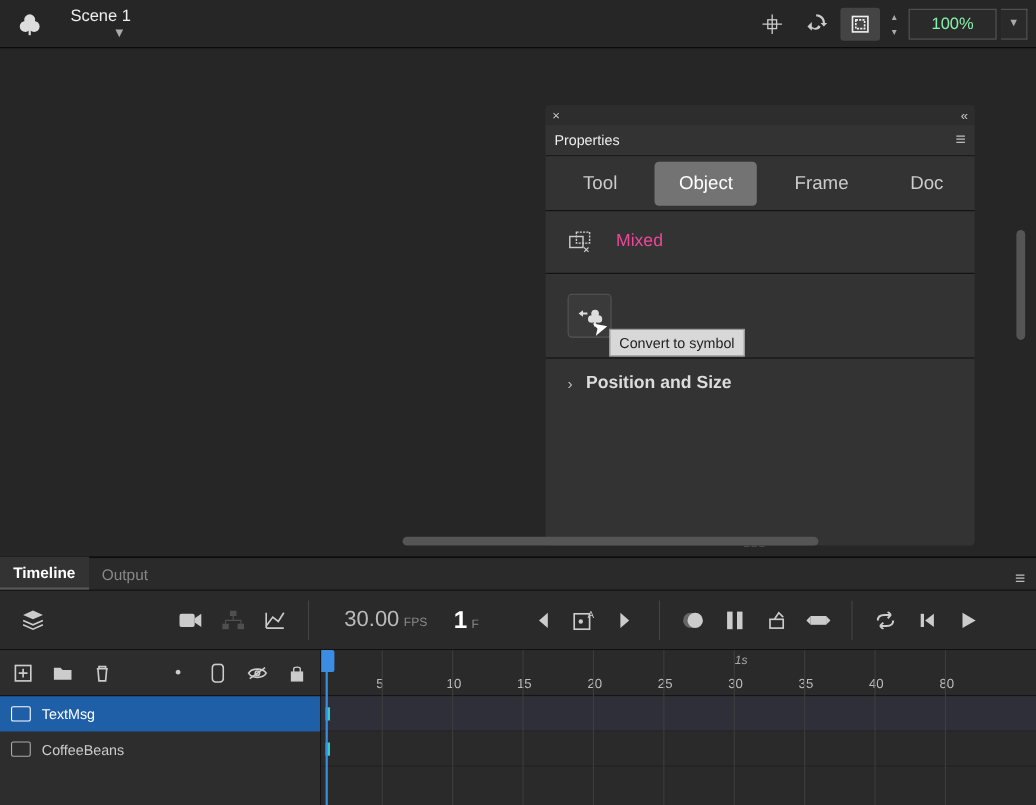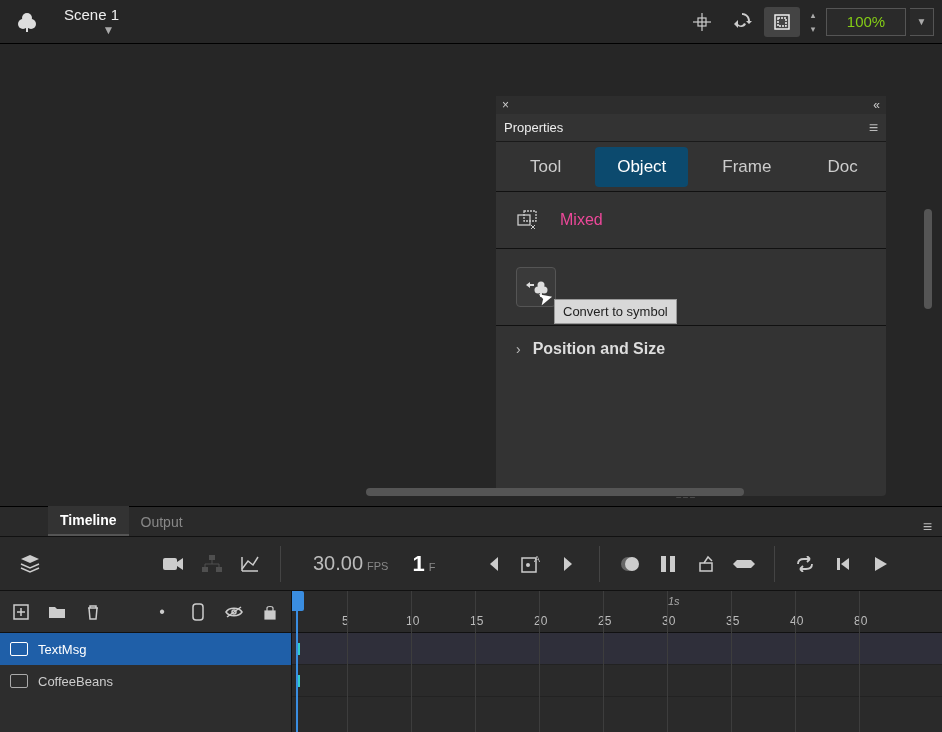--- a/index.html
+++ b/index.html
@@ -8,21 +8,21 @@
   
   .topbar { height: 44px; background: #262626; display: flex; align-items: center; padding: 0 8px; border-bottom: 1px solid #000; }
   .topbar .logo { width: 38px; height: 30px; display:flex; align-items:center; justify-content:center; }
   .scene-dd { margin-left: 18px; display:flex; align-items:center; color:#eee; font-size:15px; cursor:pointer;flex-direction:column; }
   .scene-dd .chev { margin-left: 34px; font-size: 12px; color:#aaa; }
   .top-right { margin-left:auto; display:flex; align-items:center; gap:4px; }
   .top-icon { width:36px; height:30px; display:flex; align-items:center; justify-content:center; border-radius:3px; }
   .top-icon.active { background:#444; }
   .zoom-steppers { display:flex; flex-direction:column; width:18px; }
   .zoom-steppers .st { height:14px; font-size:9px; color:#aaa; text-align:center; line-height:14px; cursor:pointer; }
-  .zoom-box { width:80px; height:28px; background:#2a2a2a; border:1px solid #555; display:flex; align-items:center; justify-content:center; color:#84cc16; font-size:15px; }
+  .zoom-box { width:80px; height:28px; background:#2a2a2a; border:1px solid #555; display:flex; align-items:center; justify-content:center; color:#86efac; font-size:15px; }
   .zoom-dd { width:24px; height:28px; background:#2a2a2a; border:1px solid #555; border-left:none; display:flex; align-items:center; justify-content:center; font-size:10px; color:#aaa; }
 
   
   .stage-area { position:absolute; top:44px; left:0; right:0; height:462px; background:#262626; }
   .canvas { position:absolute; top:52px; left:46px; width:432px; height:360px; background:#0b1628; border:1px solid #4aa3ff; }
   .canvas .title { position:absolute; top:8px; left:0; right:0; text-align:center; font-size:48px; font-weight:900; letter-spacing:2px; color:#f5a623; }
   .canvas .subtitle { position:absolute; top:82px; left:0; right:0; text-align:center; font-size:18px; font-weight:700; letter-spacing:1px; color:#f5a623; }
   .sel-line { position:absolute; left:0; right:0; border-top:1px solid #4aa3ff; }
   .sel-handle { position:absolute; width:6px; height:6px; background:#fff; border:1px solid #4aa3ff; }
   .beans { position:absolute; top:110px; left:0; right:0; bottom:0; background:
@@ -39,21 +39,21 @@
   
   .props { position:absolute; top:52px; right:56px; width:390px; height:400px; background:#333; border-radius:4px; }
   .props-header { height:18px; display:flex; align-items:center; padding:0 6px; background:#2d2d2d; }
   .props-header .close-x { color:#ccc; font-size:12px; cursor:pointer; }
   .props-header .collapse { margin-left:auto; color:#ccc; font-size:12px; cursor:pointer; }
   .props-title-row { height:28px; display:flex; align-items:center; padding:0 8px; background:#333; border-bottom:1px solid #1a1a1a; }
   .props-title { font-weight:400; color:#eee; font-size:13px; }
   .props-menu { margin-left:auto; color:#bbb; cursor:pointer; font-size: 16px;}
   .props-tabs { height:50px; display:flex; align-items:center; padding:0 12px; gap:12px; border-bottom:1px solid #111; }
   .props-tab { padding:10px 22px; font-size:17px; color:#ccc; border-radius:4px; cursor:pointer; }
-  .props-tab.active { background:#0c4a6e; color:#fff; }
+  .props-tab.active { background:#737373; color:#fff; }
   .props-section { padding:16px 20px; display:flex; align-items:center; gap:20px; border-bottom:1px solid #111; }
   .mixed-icon { width:24px; height:24px; display:flex; align-items:center; justify-content:center; }
   .mixed-label { color:#ec4899; font-size:16px;text-align:center; }
   .symbol-btn-row { padding:18px 20px; border-bottom:1px solid #111; position:relative; }
   .symbol-btn { width:40px; height:40px; background:#3a3a3a; border:1px solid #555; border-radius:4px; display:flex; align-items:center; justify-content:center; cursor:pointer; }
   .tooltip { position:absolute; top:50px; left:58px; background:#d8d8d8; color:#222; font-size:13px; padding:4px 8px; border:1px solid #999; white-space:nowrap; }
   .cursor-ptr { position:absolute; top:38px; left:42px; font-size:18px; color:#fff; pointer-events:none; transform: rotate(-15deg);}
   .pos-size { padding:14px 20px; display:flex; align-items:center; gap:12px; cursor:pointer; }
   .pos-size .arrow { color:#bbb; font-size:14px; }
   .pos-size .lbl { color:#ddd; font-size:16px; font-weight:700; }
@@ -62,21 +62,21 @@
   .vscroll-track { position:absolute; right:10px; top:165px; width:8px; height:140px; background:transparent; }
   .vscroll-thumb { width:8px; height:100px; background:#555; border-radius:4px; }
 
   .hscroll { position:absolute; bottom:8px; left:0; right:0; height:10px; }
   .hscroll-thumb { position:absolute; left:366px; width:378px; height:8px; background:#555; border-radius:4px; }
 
   
   .timeline { position:absolute; top:506px; left:0; right:0; bottom:0; background:#2a2a2a; border-top:1px solid #000; }
   .tl-tabs { height:30px; display:flex; align-items:flex-end; border-bottom:1px solid #111; padding-left:0; }
   .tl-tab { padding:6px 12px; font-size:14px; color:#888; cursor:pointer; }
-  .tl-tab.active { background:#333; color:#fff; font-weight:600; border-bottom:2px solid #555;margin-left:48px; }
+  .tl-tab.active { background:#333; color:#fff; font-weight:600; border-bottom:2px solid #555; }
   .tl-menu { margin-left:auto; padding-right:10px; color:#bbb; cursor:pointer; font-size:16px; }
 
   .tl-toolbar { height:54px; display:flex; align-items:center; padding:0 14px; border-bottom:1px solid #111; gap:6px; }
   .tl-icon { width:32px; height:32px; display:flex; align-items:center; justify-content:center; color:#ccc; cursor:pointer; }
   .tl-icon.dim { opacity:.4; }
   .tl-sep { width:1px; height:36px; background:#444; margin:0 8px; }
   .fps-box { display:flex; align-items:baseline; gap:4px; margin:0 18px; }
   .fps-num { color:#bbb; font-size:20px; }
   .fps-lbl { color:#888; font-size:11px; }
   .frame-box { display:flex; align-items:baseline; gap:4px; }

